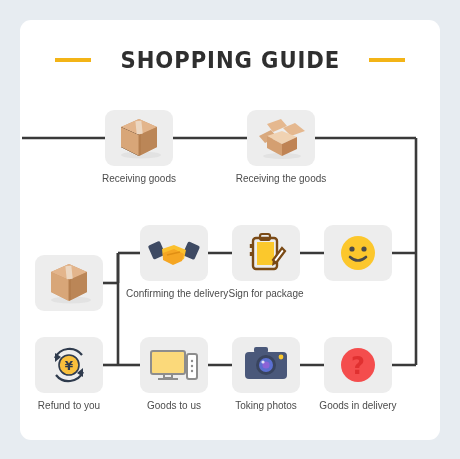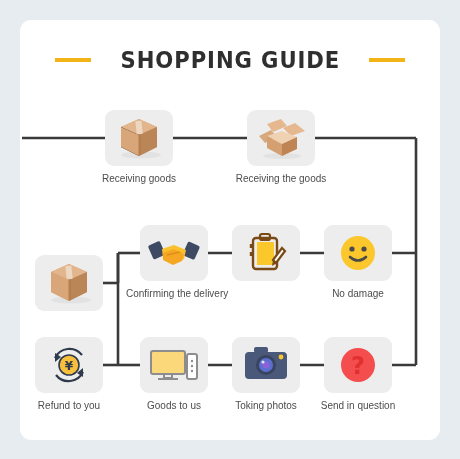--- a/index.html
+++ b/index.html
@@ -146,32 +146,32 @@
       <svg class="ic" viewBox="0 0 68 56">
         <rect x="21" y="13" width="24" height="31" rx="3" fill="none" stroke="#7a4a16" stroke-width="2.4"></rect>
         <rect x="25" y="17" width="17" height="23" fill="#fbc82c"></rect>
         <rect x="28" y="9" width="10" height="6" rx="2" fill="none" stroke="#7a4a16" stroke-width="2.2"></rect>
         <path d="M44 38 L53 26 L50 23 L41 35 Z" fill="#fff" stroke="#7a4a16" stroke-width="2.2"></path>
         <path d="M41 35 L40 41 L45 38 Z" fill="#7a4a16"></path>
         <line x1="19" y1="19" x2="19" y2="23" stroke="#7a4a16" stroke-width="2.4"></line>
         <line x1="19" y1="27" x2="19" y2="31" stroke="#7a4a16" stroke-width="2.4"></line>
       </svg>
     </div>
+    <div class="label">Sign for package</div>
   </div>
 
   <div class="node" style="left:310px;top:225px;">
     <div class="tile">
       <svg class="ic" viewBox="0 0 68 56">
         <circle cx="34" cy="28" r="17" fill="#fcc72c"></circle>
         <circle cx="28" cy="24" r="2.6" fill="#4a4a4a"></circle>
         <circle cx="40" cy="24" r="2.6" fill="#4a4a4a"></circle>
         <path d="M26 32 Q34 39 42 32" stroke="#4a4a4a" stroke-width="2.6" fill="none" stroke-linecap="round"></path>
       </svg>
     </div>
-    <div class="label">No damage</div>
   </div>
 
   <div class="node" style="left:126px;top:337px;">
     <div class="tile">
       <svg class="ic" viewBox="0 0 68 56">
         <rect x="11" y="14" width="34" height="23" rx="2" fill="#fbd97a" stroke="#8d8d8d" stroke-width="2"></rect>
         <rect x="14" y="17" width="28" height="17" fill="#fbd97a"></rect>
         <path d="M24 37 L24 41 L32 41 L32 37" fill="none" stroke="#8d8d8d" stroke-width="2"></path>
         <line x1="18" y1="42" x2="38" y2="42" stroke="#8d8d8d" stroke-width="2.2"></line>
         <rect x="47" y="17" width="10" height="25" rx="2" fill="#fff" stroke="#8d8d8d" stroke-width="2"></rect>
@@ -198,21 +198,21 @@
     <div class="label">Toking photos</div>
   </div>
 
   <div class="node" style="left:310px;top:337px;">
     <div class="tile">
       <svg class="ic" viewBox="0 0 68 56">
         <circle cx="34" cy="28" r="17" fill="#f44d4d"></circle>
         <text x="34" y="37" text-anchor="middle" font-family="DejaVu Sans, sans-serif" font-size="24" font-weight="bold" fill="#e03030">?</text>
       </svg>
     </div>
-    <div class="label">Send in question</div>
+    <div class="label">Goods in delivery</div>
   </div>
 
   <div class="node" style="left:21px;top:255px;">
     <div class="tile">
       <svg class="ic" viewBox="0 0 68 56">
         <ellipse cx="36" cy="45" rx="20" ry="3.5" fill="#e2e2e2"></ellipse>
         <polygon points="34,9 52,17 52,37 34,46 16,37 16,17" fill="#cd9a6d"></polygon>
         <polygon points="34,9 52,17 34,25 16,17" fill="#e3b58c"></polygon>
         <polygon points="34,25 52,17 52,37 34,46" fill="#bb8657"></polygon>
         <polygon points="34,25 34,46 16,37 16,17" fill="#d8a678"></polygon>

